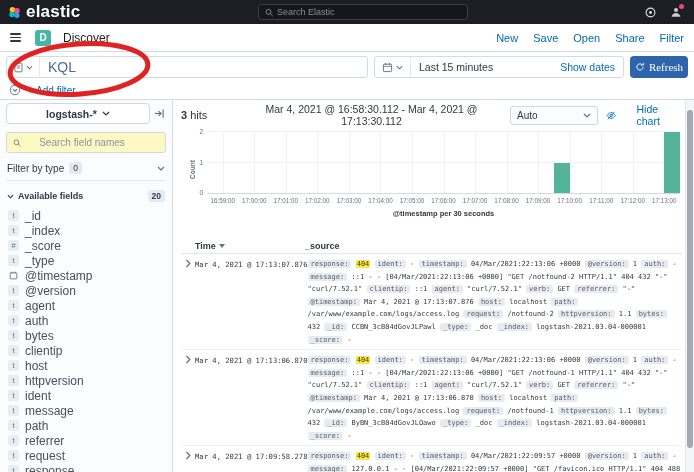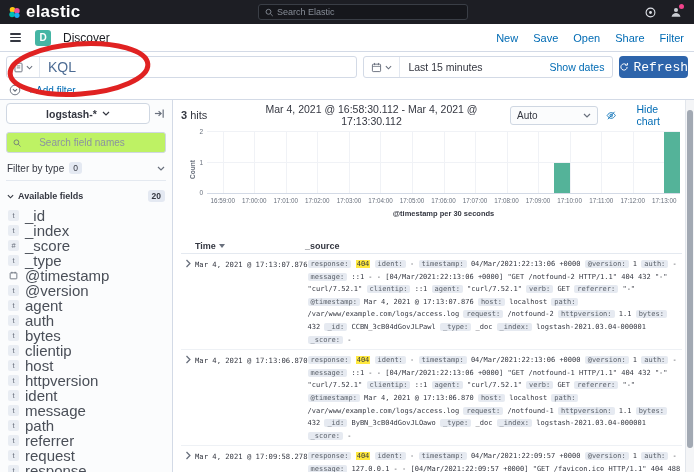--- a/index.html
+++ b/index.html
@@ -29,44 +29,44 @@
   
   .querybar{display:flex;align-items:center;gap:6px;padding:4px 6px 3px 6px;background:#fff}
   .qinput{flex:1;height:22px;border:1px solid #d3dae6;border-radius:3px;background:#fff;display:flex;align-items:center;padding:0 0 0 6px}
   .qicon{display:flex;align-items:center;gap:2px;padding-right:6px}
   .qtext{font-size:11px;color:#343741;flex:1}
   .qlang{font-size:14px;color:#4d6c94;padding:0 8px;border-left:1px solid #e3e8f0;height:100%;display:flex;align-items:center}
   .datepicker{height:22px;flex:0 0 250px;border:1px solid #d3dae6;border-radius:3px;display:flex;align-items:center;background:#fff}
   .cal-btn{display:flex;align-items:center;gap:3px;padding:0 7px;height:100%;border-right:1px solid #e3e8f0;cursor:pointer}
   .range-text{font-size:10.5px;color:#343741;padding:0 8px;flex:1}
   .showdates{font-size:10.5px;color:#006bb4;padding:0 8px;cursor:pointer;white-space:nowrap}
-  .refresh-btn{height:22px;flex:0 0 58px;background:#2d64ab;border:none;border-radius:4px;color:#fff;font-size:13px;display:flex;align-items:center;justify-content:center;gap:4px;cursor:pointer;font-family:Liberation Mono, monospace}
+  .refresh-btn{height:22px;flex:0 0 58px;background:#2d64ab;border:none;border-radius:4px;color:#fff;font-size:11px;display:flex;align-items:center;justify-content:center;gap:4px;cursor:pointer;font-family:Liberation Serif, serif}
 
   
   .filterbar{height:19px;display:flex;align-items:center;gap:7px;padding:0 9px;border-bottom:1px solid #d3dae6;background:#fff}
   .addfilter{font-size:10px;color:#006bb4;cursor:pointer}
 
   
   .bodyarea{display:flex;height:374px;position:relative}
   .sidebar{flex:0 0 173px;border-right:1px solid #d3dae6;background:#fbfcfd;padding:3px 6px 0 6px;position:relative;overflow:hidden}
   .ip-row{display:flex;align-items:center;gap:4px}
   .ip-btn{flex:1;height:21px;border:1px solid #cfd7e2;border-radius:4px;background:#fff;display:flex;align-items:center;justify-content:center;gap:5px;font-size:10.5px;font-weight:600;color:#343741;cursor:pointer;font-family:"Liberation Sans",sans-serif}
   .collapse-ic{flex:0 0 12px;display:flex;cursor:pointer}
-  .f-search{margin-top:8px;height:21px;border:1px solid #cfd7e2;border-radius:3px;background:#bef264;display:flex;align-items:center;gap:18px;padding:0 6px}
+  .f-search{margin-top:8px;height:21px;border:1px solid #cfd7e2;border-radius:3px;background:#fef9c3;display:flex;align-items:center;gap:18px;padding:0 6px}
   .f-search input{border:none;outline:none;font-size:10px;color:#69707d;width:100%;background:transparent;font-family:"Liberation Sans",sans-serif}
   .f-search input::placeholder{color:#8b93a0}
   .f-type{margin-top:7px;height:21px;display:flex;align-items:center;gap:5px;font-size:10px;color:#343741;border-bottom:1px solid #e4e9f0;padding:0 1px 4px 1px}
   .badge{background:#e4e9f2;border-radius:3px;font-size:8.5px;color:#343741;padding:0 4px;line-height:12px}
   .f-type .chev{margin-left:auto}
   .af-head{margin-top:9px;display:flex;align-items:center;gap:4px;font-size:9px;font-weight:bold;color:#343741;padding:0 1px}
   .af-head .badge{margin-left:auto}
   .field-list{margin-top:6px}
   .field-item{display:flex;align-items:center;gap:6px;height:15px;cursor:pointer;padding-left:2px}
   .f-ic{width:11px;height:11px;border-radius:2px;background:#e9edf3;color:#69707d;font-size:7.5px;display:flex;align-items:center;justify-content:center;font-style:normal}
-  .f-name{font-size:15px;color:#4a4f58}
+  .f-name{font-size:12px;color:#4a4f58}
 
   
   .main{flex:1;background:#fff;padding:4px 12px 0 8px;overflow:hidden}
   .m-head{display:flex;align-items:center;gap:8px;height:22px}
   .hits{font-size:11px;color:#343741;flex:0 0 52px}
   .hits b{font-weight:bold}
   .m-title{flex:1;text-align:center;font-size:10.5px;color:#343741}
   .interval-select{flex:0 0 88px;height:19px;border:1px solid #cfd7e2;border-radius:3px;background:#fbfcfd;display:flex;align-items:center;justify-content:space-between;padding:0 6px;font-size:10px;color:#343741;cursor:pointer}
   .hidechart{flex:0 0 76px;display:flex;align-items:center;gap:20px;font-size:10.5px;color:#006bb4;cursor:pointer;justify-content:flex-end}
 

